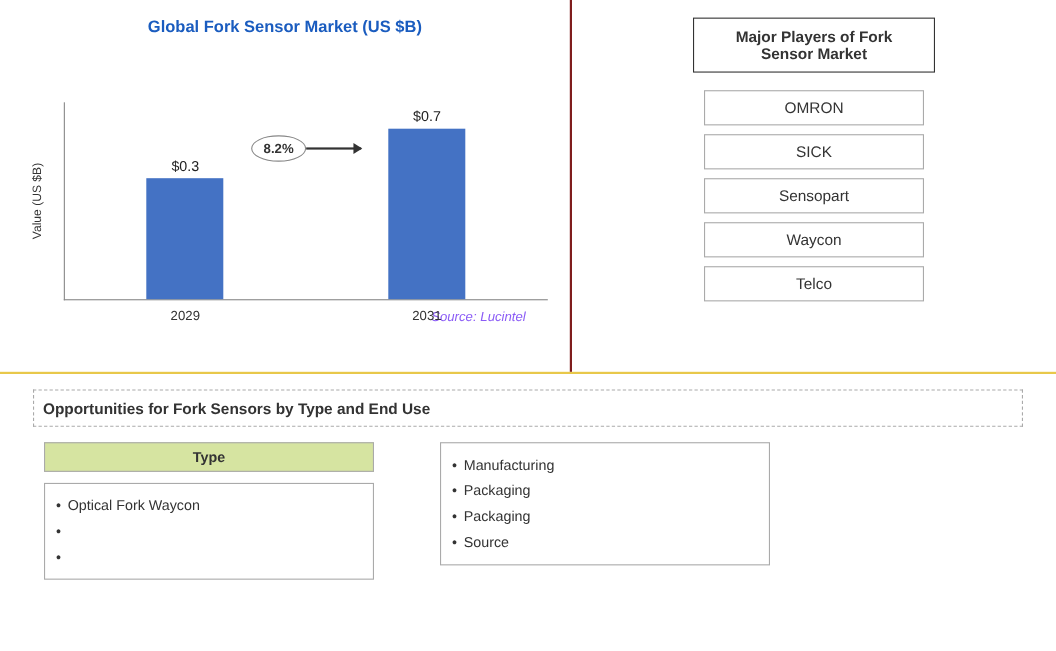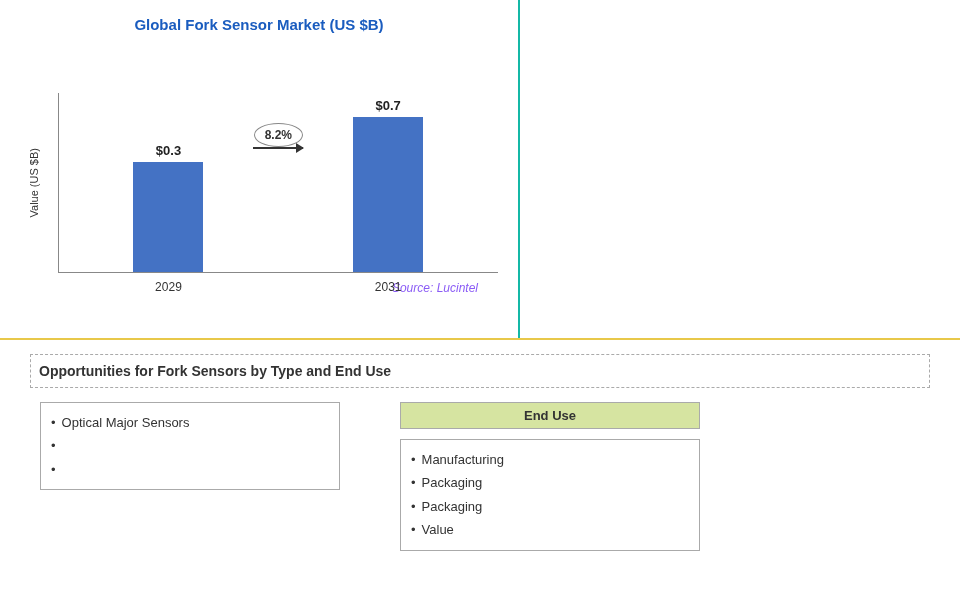--- a/index.html
+++ b/index.html
@@ -16,21 +16,21 @@
     .top-section {
       display: flex;
       flex-direction: row;
       height: 340px;
       border-bottom: 2px solid #e8c84a;
     }
 
     .chart-section {
       width: 520px;
       padding: 16px 20px 10px 20px;
-      border-right: 2px solid #14b8a6;
+      border-right: 2px solid #7f1d1d;
       display: flex;
       flex-direction: column;
       align-items: center;
     }
 
     .chart-title {
       font-size: 15px;
       font-weight: bold;
       color: #1a5cbf;
       text-align: center;
@@ -55,21 +55,21 @@
       flex-direction: column;
       align-items: center;
       justify-content: flex-end;
       height: 100%;
       width: 100px;
       position: relative;
     }
 
     .bar-value {
       font-size: 13px;
-      font-weight: bold;
+      font-weight: normal;
       color: #222;
       margin-bottom: 4px;
     }
 
     .bar {
       width: 70px;
       background-color: #4472c4;
     }
 
     .bar-label {
@@ -79,21 +79,21 @@
       position: absolute;
       bottom: -22px;
     }
 
     .arrow-annotation {
       position: absolute;
       top: 30px;
       left: 50%;
       transform: translateX(-50%);
       display: flex;
-      flex-direction: column;
+      flex-direction: row;
       align-items: center;
       gap: 0;
     }
 
     .oval-label {
       background: white;
       border: 1.5px solid #888;
       border-radius: 50%;
       padding: 4px 10px;
       font-size: 12px;
@@ -243,56 +243,64 @@
         <div class="bar-group">
           <div class="bar-value">$0.7</div>
           <div class="bar" style="height:155px;"></div>
           <div class="bar-label">2031</div>
         </div>
       </div>
     </div>
     <div class="source-text">Source: Lucintel</div>
   </div>
 
+  <div class="players-section">
+    <div class="players-title-box">Major Players of Fork Sensor Market</div>
+    <div class="player-item">OMRON</div>
+    <div class="player-item">SICK</div>
+    <div class="player-item">Sensopart</div>
+    <div class="player-item">Waycon</div>
+    <div class="player-item">Telco</div>
+  </div>
 </div>
 
 <div class="bottom-section">
   <div class="bottom-title">Opportunities for Fork Sensors by Type and End Use</div>
   <div class="bottom-columns">
 
     <div class="column-section">
+      <div class="column-header">Type</div>
       <div class="column-items">
         <div class="item">
           <span class="bullet">•</span>
-          <span>Optical Major Sensors</span>
+          <span>Optical Fork Waycon</span>
         </div>
         <div class="item">
           <span class="bullet">•</span>
         </div>
         <div class="item">
           <span class="bullet">•</span>
         </div>
       </div>
     </div>
 
     <div class="column-section">
-      <div class="column-header">End Use</div>
       <div class="column-items">
         <div class="item">
           <span class="bullet">•</span>
           <span>Manufacturing</span>
         </div>
         <div class="item">
           <span class="bullet">•</span>
           <span>Packaging</span>
         </div>
         <div class="item">
           <span class="bullet">•</span>
           <span>Packaging</span>
         </div>
         <div class="item">
           <span class="bullet">•</span>
-          <span>Value</span>
+          <span>Source</span>
         </div>
       </div>
     </div>
   </div>
 </div>
 
 </body></html>

